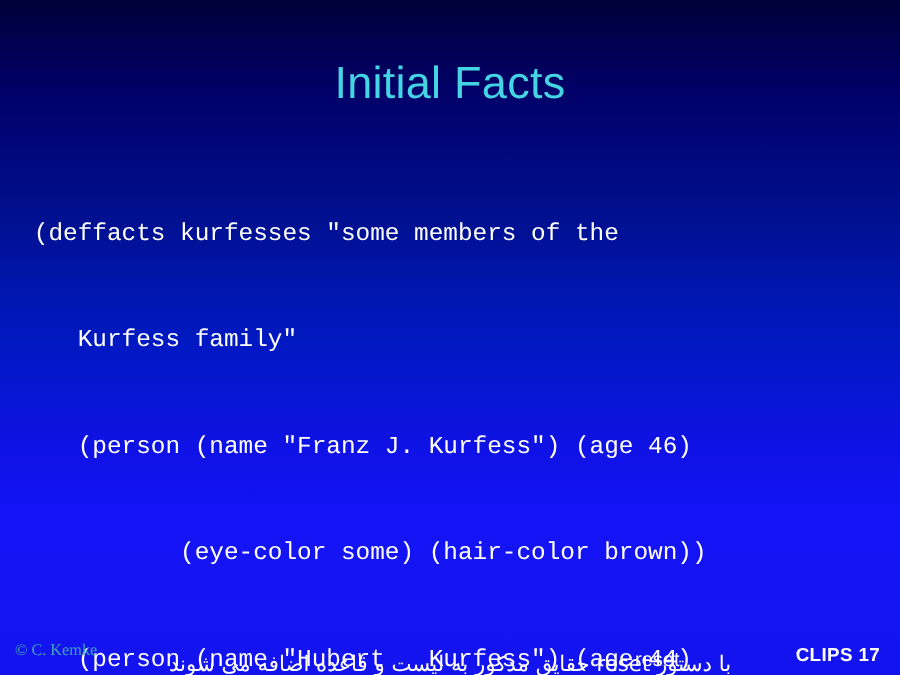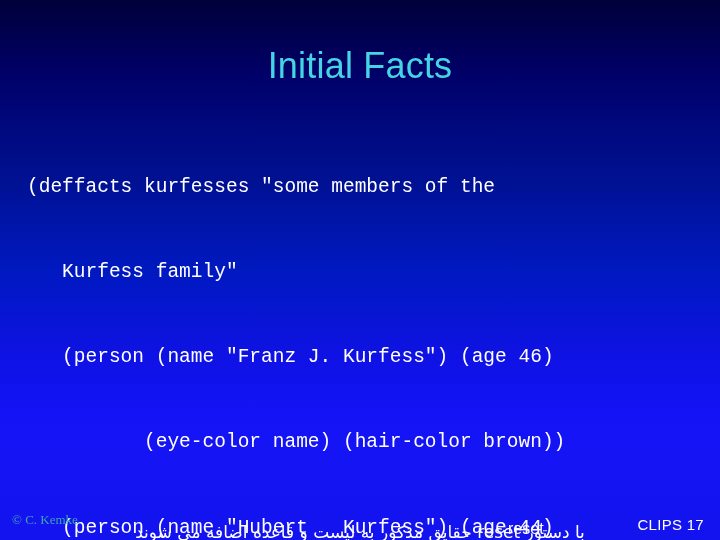--- a/index.html
+++ b/index.html
@@ -99,38 +99,38 @@
     line-height: 24px;
     white-space: pre;
   }
   .clips-badge {
     position: absolute;
     right: 16px;
     bottom: 6px;
     color: #ffffff;
     font-family: "Liberation Sans", sans-serif;
     font-size: 15px;
-    font-weight: normal;
+    font-weight: bold;
     line-height: 18px;
     letter-spacing: 0.3px;
     white-space: pre;
   }
 </style>
 </head>
 <body>
 
 <div class="slide">
 
   <div class="slide-title">Initial Facts</div>
 
   <div class="code-block">
     <span class="code-line">(deffacts kurfesses "some members of the</span>
     <span class="code-line">   Kurfess family"</span>
     <span class="code-line">   (person (name "Franz J. Kurfess") (age 46)</span>
-    <span class="code-line">          (eye-color name) (hair-color brown))</span>
+    <span class="code-line">          (eye-color some) (hair-color brown))</span>
     <span class="code-line">   (person (name "Hubert   Kurfess") (age 44)</span>
     
     
     
     
     
     
     
     <span class="code-line"></span>
     

